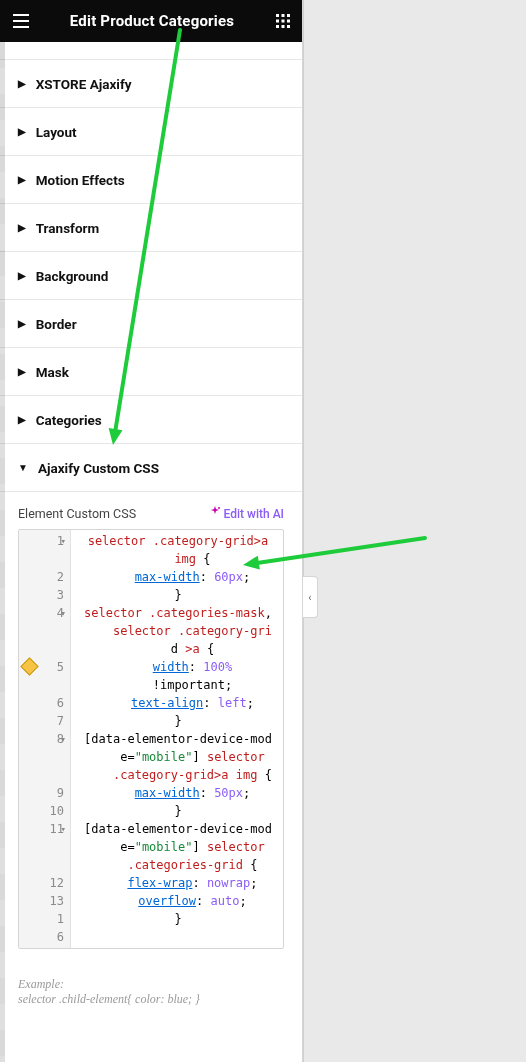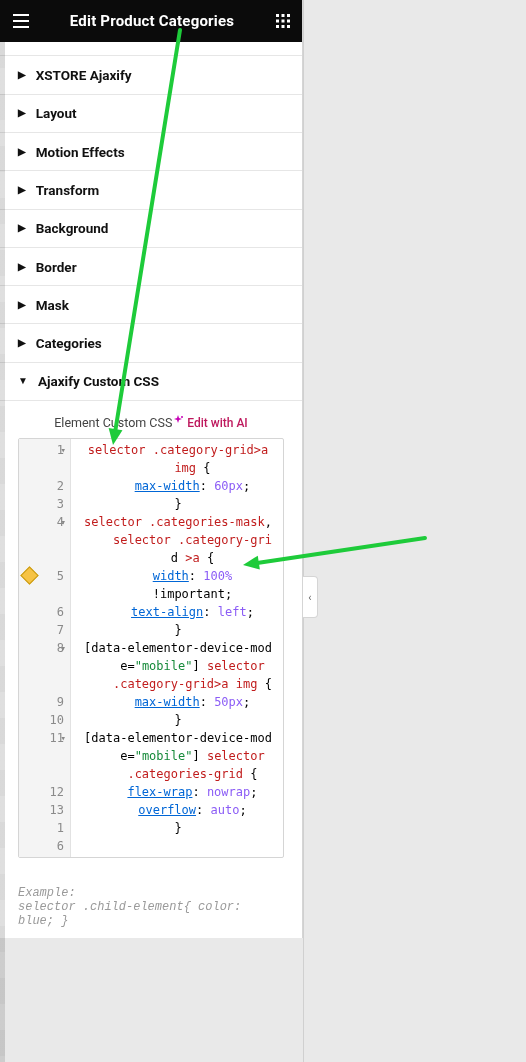--- a/index.html
+++ b/index.html
@@ -1,19 +1,19 @@
 <!DOCTYPE html>
 <html><head>
 <meta charset="utf-8">
 <style>
   * { box-sizing: border-box; margin: 0; padding: 0; }
   html, body { width: 526px; height: 1062px; font-family: -apple-system, "Segoe UI", Roboto, Arial, sans-serif; background: #e9e9e9; overflow: hidden; position: relative; }
 
   .panel {
-    position: absolute; left: 0; top: 0; width: 303px; height: 938px;
+    position: absolute; left: 0; top: 0; width: 303px; height: 1062px;
     background: #fff; border-right: 1px solid #d5d5d5;
     display: flex; flex-direction: column;
   }
 
   .header {
     height: 42px; background: #0b0b0b; color: #fff;
     display: flex; align-items: center; justify-content: space-between;
     padding: 0 10px 0 12px; flex: 0 0 auto;
   }
   .header .menu-icon, .header .grid-icon { width: 18px; height: 16px; display:flex; align-items:center; justify-content:center; }
@@ -24,23 +24,23 @@
     border-bottom: 1px solid #e6e6e6; background:#fff; cursor:pointer;
     font-size: 13.5px; font-weight: 700; color:#111;
     gap: 10px;
   }
   .section-row:first-of-type { border-top: 1px solid #e6e6e6; }
   .section-row .caret { font-size: 10px; color:#111; line-height:1; }
 
   .spacer-top { height: 18px; border-bottom:1px solid #e6e6e6; }
 
   .section-content { padding: 14px 18px 18px 18px; }
-  .field-header { display:flex; align-items:center; justify-content:center; margin-bottom:8px; }
+  .field-header { display:flex; align-items:center; justify-content:space-between; margin-bottom:8px; }
   .field-label { font-size: 12.5px; color:#444; }
-  .edit-ai { font-size: 12px; color:#be185d; font-weight:500; display:flex; align-items:center; gap:3px; cursor:pointer; }
+  .edit-ai { font-size: 12px; color:#8b5cf6; font-weight:500; display:flex; align-items:center; gap:3px; cursor:pointer; }
 
   .editor-wrap {
     height: 420px; border:1px solid #d5d5d5; border-radius:2px; overflow:hidden;
     background:#fff; display:flex; font-family: Menlo, Consolas, "DejaVu Sans Mono", monospace;
     font-size: 12px; line-height: 18px;
   }
   .gutter {
     width: 52px; background:#f4f4f4; border-right:1px solid #e2e2e2;
     color:#8a8a8a; text-align:right; padding: 2px 6px 2px 0;
     user-select:none;
@@ -54,21 +54,21 @@
   .code {
     flex:1; padding: 2px 4px 2px 6px; white-space: pre; overflow:hidden;
     color:#000;
   }
   .tok-sel { color:#c11d1d; }
   .tok-prop{ color:#0066d6;text-decoration:underline; }
   .tok-num { color:#8b5cf6; }
   .tok-str { color:#168a3a; }
   .codeline { height:18px;text-align:center; }
 
-  .example { padding: 10px 18px; font-size:12px; color:#9a9a9a; font-style: italic; font-family: Liberation Mono, monospace; }
+  .example { padding: 10px 18px; font-size:12px; color:#9a9a9a; font-style: italic; font-family: Liberation Serif, serif; }
 
   
   .left-strip { position:absolute; left:0; top:42px; bottom:0; width:5px; background: repeating-linear-gradient( to bottom, #2b2b2b 0 26px, #4d4d4d 26px 52px); opacity:.18; }
   .right-separator { position:absolute; left:303px; top:0; width:1px; height:100%; background:#d0d0d0; }
 
   .collapse-handle {
     position:absolute; left:303px; top:576px; width:15px; height:42px;
     background:#fff; border:1px solid #d5d5d5; border-left:none;
     border-radius:0 4px 4px 0; display:flex; align-items:center; justify-content:center;
     font-size:11px; color:#666; cursor:pointer;

